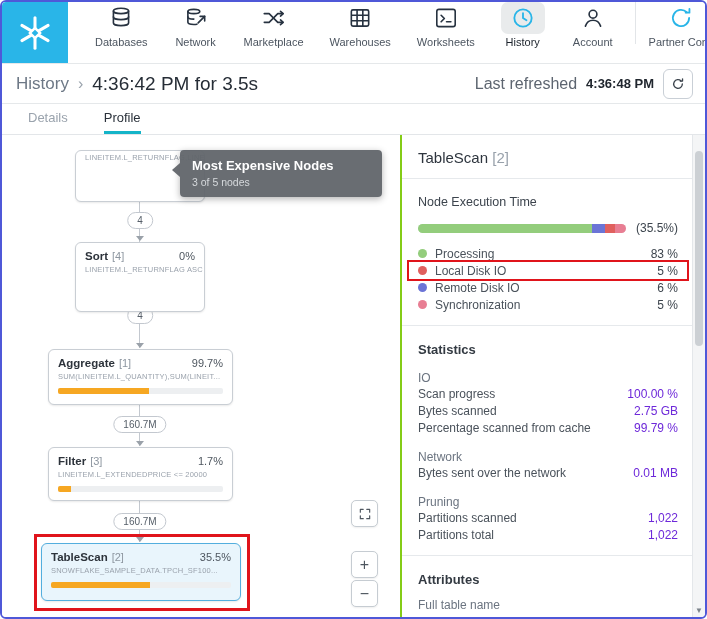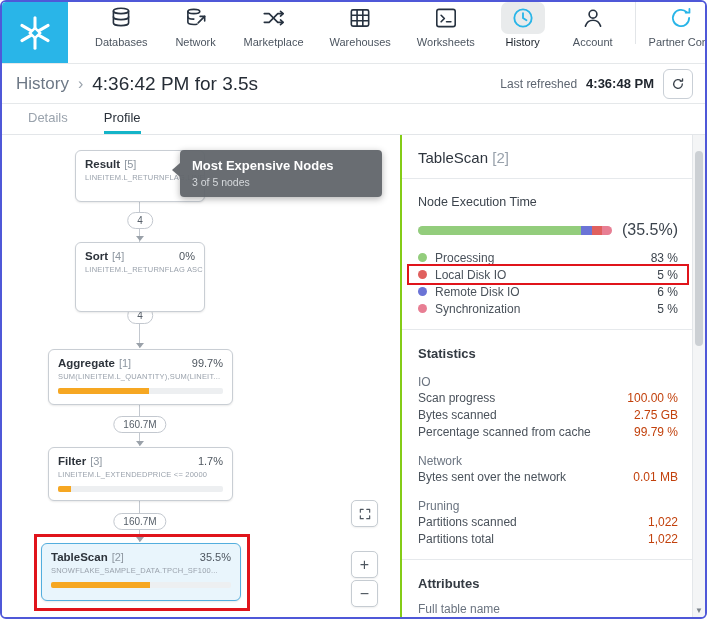--- a/index.html
+++ b/index.html
@@ -21,21 +21,21 @@
   .nav-item.active .nav-label { color: #1c232c; }
   .nav-sep { width: 1px; height: 42px; background: #e2e5e8; margin-left: auto; }
   .nav-item.partner { margin-right: -22px; }
 
   
   .pageheader { height: 40px; display: flex; align-items: center; padding: 0 12px 0 14px; border-bottom: 1px solid #e5e8ea; }
   .crumb-root { color: #6d7886; font-size: 17px; }
   .crumb-sep { color: #9aa3ad; margin: 0 9px; font-size: 16px; }
   .crumb-title { color: #262d36; font-size: 19px; }
   .header-right { margin-left: auto; display: flex; align-items: center; gap: 9px; }
-  .lr-label { font-size: 12px; color: #5d6570; }
+  .lr-label { font-size: 16px; color: #5d6570; }
   .lr-time { font-size: 13px; font-weight: 700; color: #20262e; }
   .refresh-btn { width: 30px; height: 30px; border: 1px solid #c9cfd6; border-radius: 6px; background: #fff;
                  display: flex; align-items: center; justify-content: center; color: #3c444d; }
 
   
   .tabbar { height: 31px; display: flex; align-items: flex-end; padding-left: 26px; gap: 36px; border-bottom: 1px solid #e3e6e9; }
   .tab { font-size: 13px; color: #9aa3ad; padding-bottom: 9px; }
   .tab.active { color: #2a313a; border-bottom: 3px solid var(--accent, #14b4c8); padding-bottom: 6px; }
 
   
@@ -81,29 +81,29 @@
   
   .panel { flex: 1; border-left: 2px solid #84cc16; display: flex; min-width: 0; }
   .panel-content { flex: 1; padding: 14px 14px 0 16px; overflow: hidden; min-width: 0; }
   .panel-title { font-size: 15px; color: #2e353e; }
   .panel-title .idx { color: #98a1ab; }
   .divider { height: 1px; background: #e6e9ec; margin: 12px -14px 0 -16px; }
   .section-heading { font-size: 12.5px; color: #3c444d; margin-top: 16px; }
   .section-heading.bold { font-weight: 700; font-size: 13px; color: #333a42; }
   .exec-bar-row { display: flex; align-items: center; gap: 10px; margin-top: 12px; }
   .exec-bar { flex: 1; height: 9px; border-radius: 5px; overflow: hidden; display: flex; background: #eceeef; }
-  .exec-total { font-size: 16px; color: #3c444d; flex: none; }
+  .exec-total { font-size: 12px; color: #3c444d; flex: none; }
   .legend { margin-top: 10px; }
   .legend-row { display: flex; align-items: center; font-size: 12px; color: #4a525b; padding: 2px 0; height: 17px; }
   .legend-row.annotated { margin: 0 -9px; padding: 2px 9px; outline: 2.5px solid var(--annotation, #e0141b); outline-offset: 0; }
   .dot { width: 9px; height: 9px; border-radius: 50%; margin-right: 8px; flex: none; background: #ccc; }
   .legend-val { margin-left: auto; color: #3c444d; }
   .group-name { font-size: 12px; color: #6b7480; margin-top: 14px; }
   .stat-row { display: flex; font-size: 12px; color: #4a525b; padding: 2px 0; height: 17px; }
-  .stat-val { margin-left: auto; color: #c2410c; }
+  .stat-val { margin-left: auto; color: #6d28d9; }
   .attr-label { font-size: 12px; color: #6b7480; margin-top: 11px; }
 
   
   .scrollbar { width: 13px; flex: none; background: #f4f5f6; border-left: 1px solid #e4e7ea; position: relative; }
   .sb-thumb { position: absolute; left: 2px; right: 2px; top: 16px; height: 195px; background: #ccd0d4; border-radius: 5px; }
   .sb-down { position: absolute; bottom: 2px; left: 0; right: 0; text-align: center; font-size: 8px; color: #7c848c; }
 
   svg { display: block; }
 </style>
 </head>
@@ -253,25 +253,20 @@
 
       <div class="edge-line" style="top:270px;height:41px;" data-interactable="false"></div>
       <div class="edge-arrow" style="top:306px;" data-interactable="false"></div>
       <div class="edge-pill" style="top:281px;" data-interactable="false">160.7M</div>
 
       <div class="edge-line" style="top:366px;height:41px;" data-interactable="false"></div>
       <div class="edge-arrow" style="top:402px;" data-interactable="false"></div>
       <div class="edge-pill" style="top:378px;" data-interactable="false">160.7M</div>
 
       <div class="node" style="left:73px;top:15px;width:130px;height:52px;" data-interactable="true">
-        <div class="node-head">
-          <span class="node-name" data-interactable="false">Result</span>
-          <span class="node-idx" data-interactable="false">[5]</span>
-          <span class="node-pct" data-interactable="false"></span>
-        </div>
         <div class="node-detail" data-interactable="false">LINEITEM.L_RETURNFLAG,LINEIT...</div>
       </div>
 
       <div class="node" style="left:73px;top:107px;width:130px;height:70px;" data-interactable="true">
         <div class="node-head">
           <span class="node-name" data-interactable="false">Sort</span>
           <span class="node-idx" data-interactable="false">[4]</span>
           <span class="node-pct" data-interactable="false">0%</span>
         </div>
         <div class="node-detail" data-interactable="false">LINEITEM.L_RETURNFLAG ASC NULLS LA...</div>

